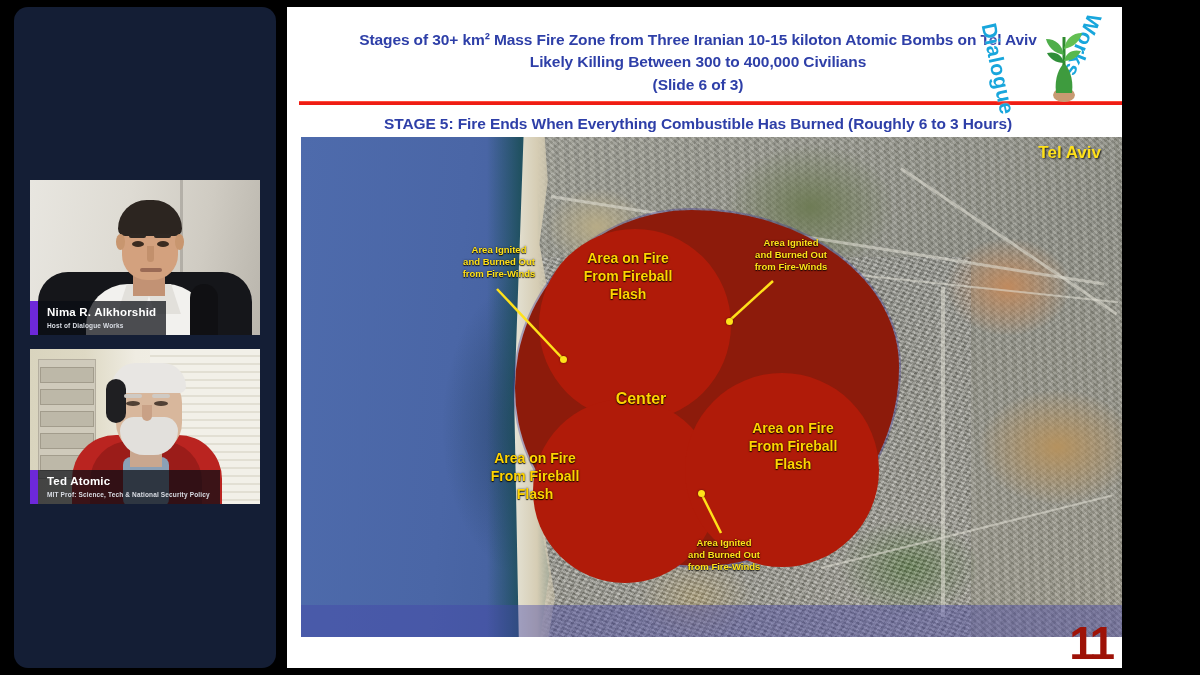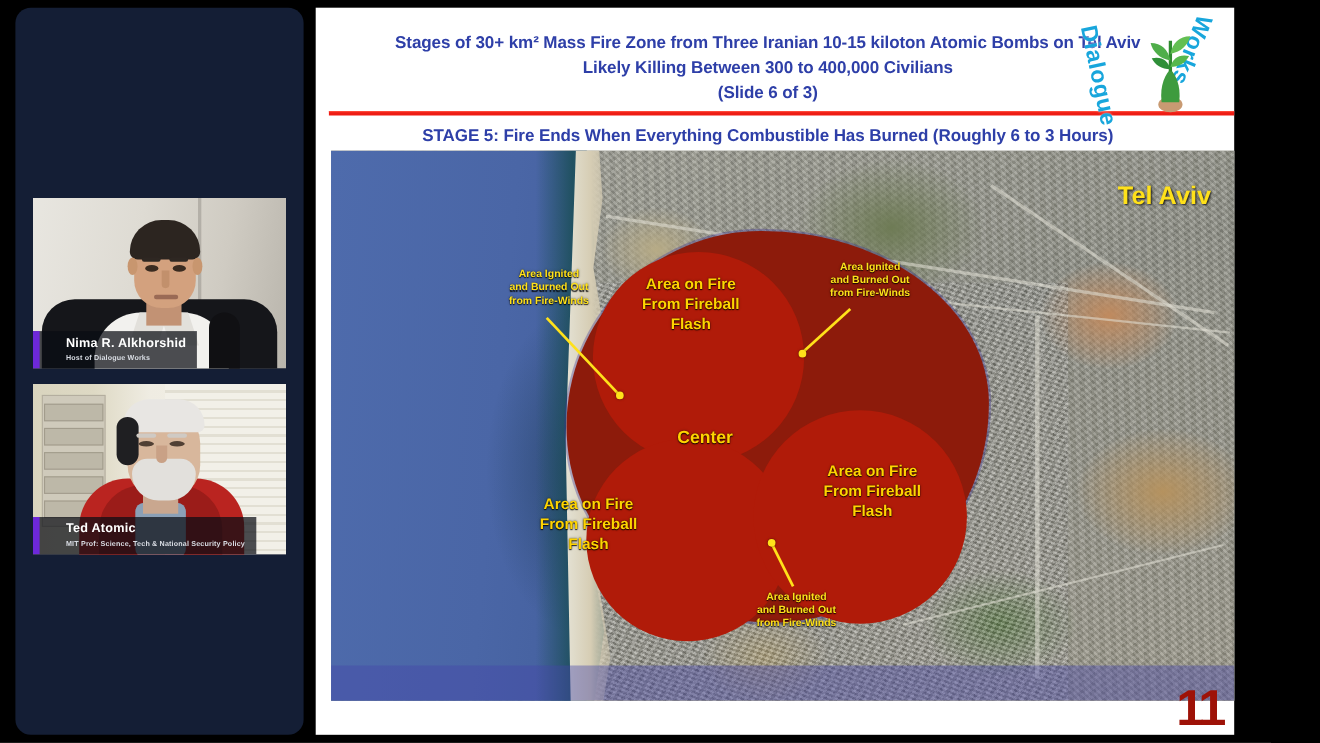--- a/index.html
+++ b/index.html
@@ -127,23 +127,23 @@
   }
   .ted-eyeL { position:absolute; left:96px; top:52px; width:14px; height:5px; background:#514034; border-radius:50%; }
   .ted-eyeR { position:absolute; left:124px; top:52px; width:14px; height:5px; background:#514034; border-radius:50%; }
   .ted-browL{ position:absolute; left:94px; top:45px; width:18px; height:4px; background:#cfcac4; border-radius:2px; }
   .ted-browR{ position:absolute; left:122px; top:45px; width:18px; height:4px; background:#cfcac4; border-radius:2px; }
   .ted-nose { position:absolute; left:112px; top:56px; width:10px; height:16px; background:#c9a186; border-radius:0 0 5px 5px; }
 
   
   .nameplate {
     position: absolute; left: 0; bottom: 0;
-    padding: 5px 10px 6px 24px;
+    padding: 5px 10px 6px 9px;
     background: rgba(10,12,20,.72);
-    border-left: 6px solid #6d28d9;
+    border-left: 8px solid #6d28d9;
     max-width: 215px;
   }
   .np-name {
     color: #ffffff; font-size: 11.5px; font-weight: bold;
     letter-spacing: .2px; line-height: 1.15; white-space: nowrap;
   }
   .np-role {
     color: #d9dde4; font-size: 6.5px; font-weight: bold;
     letter-spacing: .15px; margin-top: 3px; white-space: nowrap;
   }
@@ -271,23 +271,22 @@
   #lbl-ignited-w { left: 150px; top: 107px; width: 96px; }
   #lbl-fire-n    { left: 278px; top: 113px; width: 98px; }
   #lbl-ignited-ne{ left: 440px; top: 100px; width: 100px; }
   #lbl-center    { left: 310px; top: 252px; width: 60px; font-size: 16px; color:#ffd400; }
   #lbl-fire-sw   { left: 188px; top: 313px; width: 92px; }
   #lbl-fire-e    { left: 444px; top: 283px; width: 96px; }
   #lbl-ignited-s { left: 372px; top: 400px; width: 102px; }
 
   #tel-aviv {
     position: absolute; right: 22px; top: 6px;
-    color: #ffe11a; font-weight: bold; font-size: 23px;
+    color: #ffe11a; font-weight: bold; font-size: 17px;
     text-shadow: 1px 1px 2px rgba(0,0,0,.85);
-    margin-top: 21px;
   }
   #bottom-banner {
     position: absolute; left: 0; bottom: 0; width: 822px; height: 32px;
     background: rgba(70,70,170,.42);
   }
   #bottom-text {
     position: absolute; right: 10px; bottom: 2px;
     color: #ffe11a; font-weight: bold; font-size: 23px;
     letter-spacing: -.2px;
     text-shadow: 1px 1px 2px rgba(0,0,0,.8);

